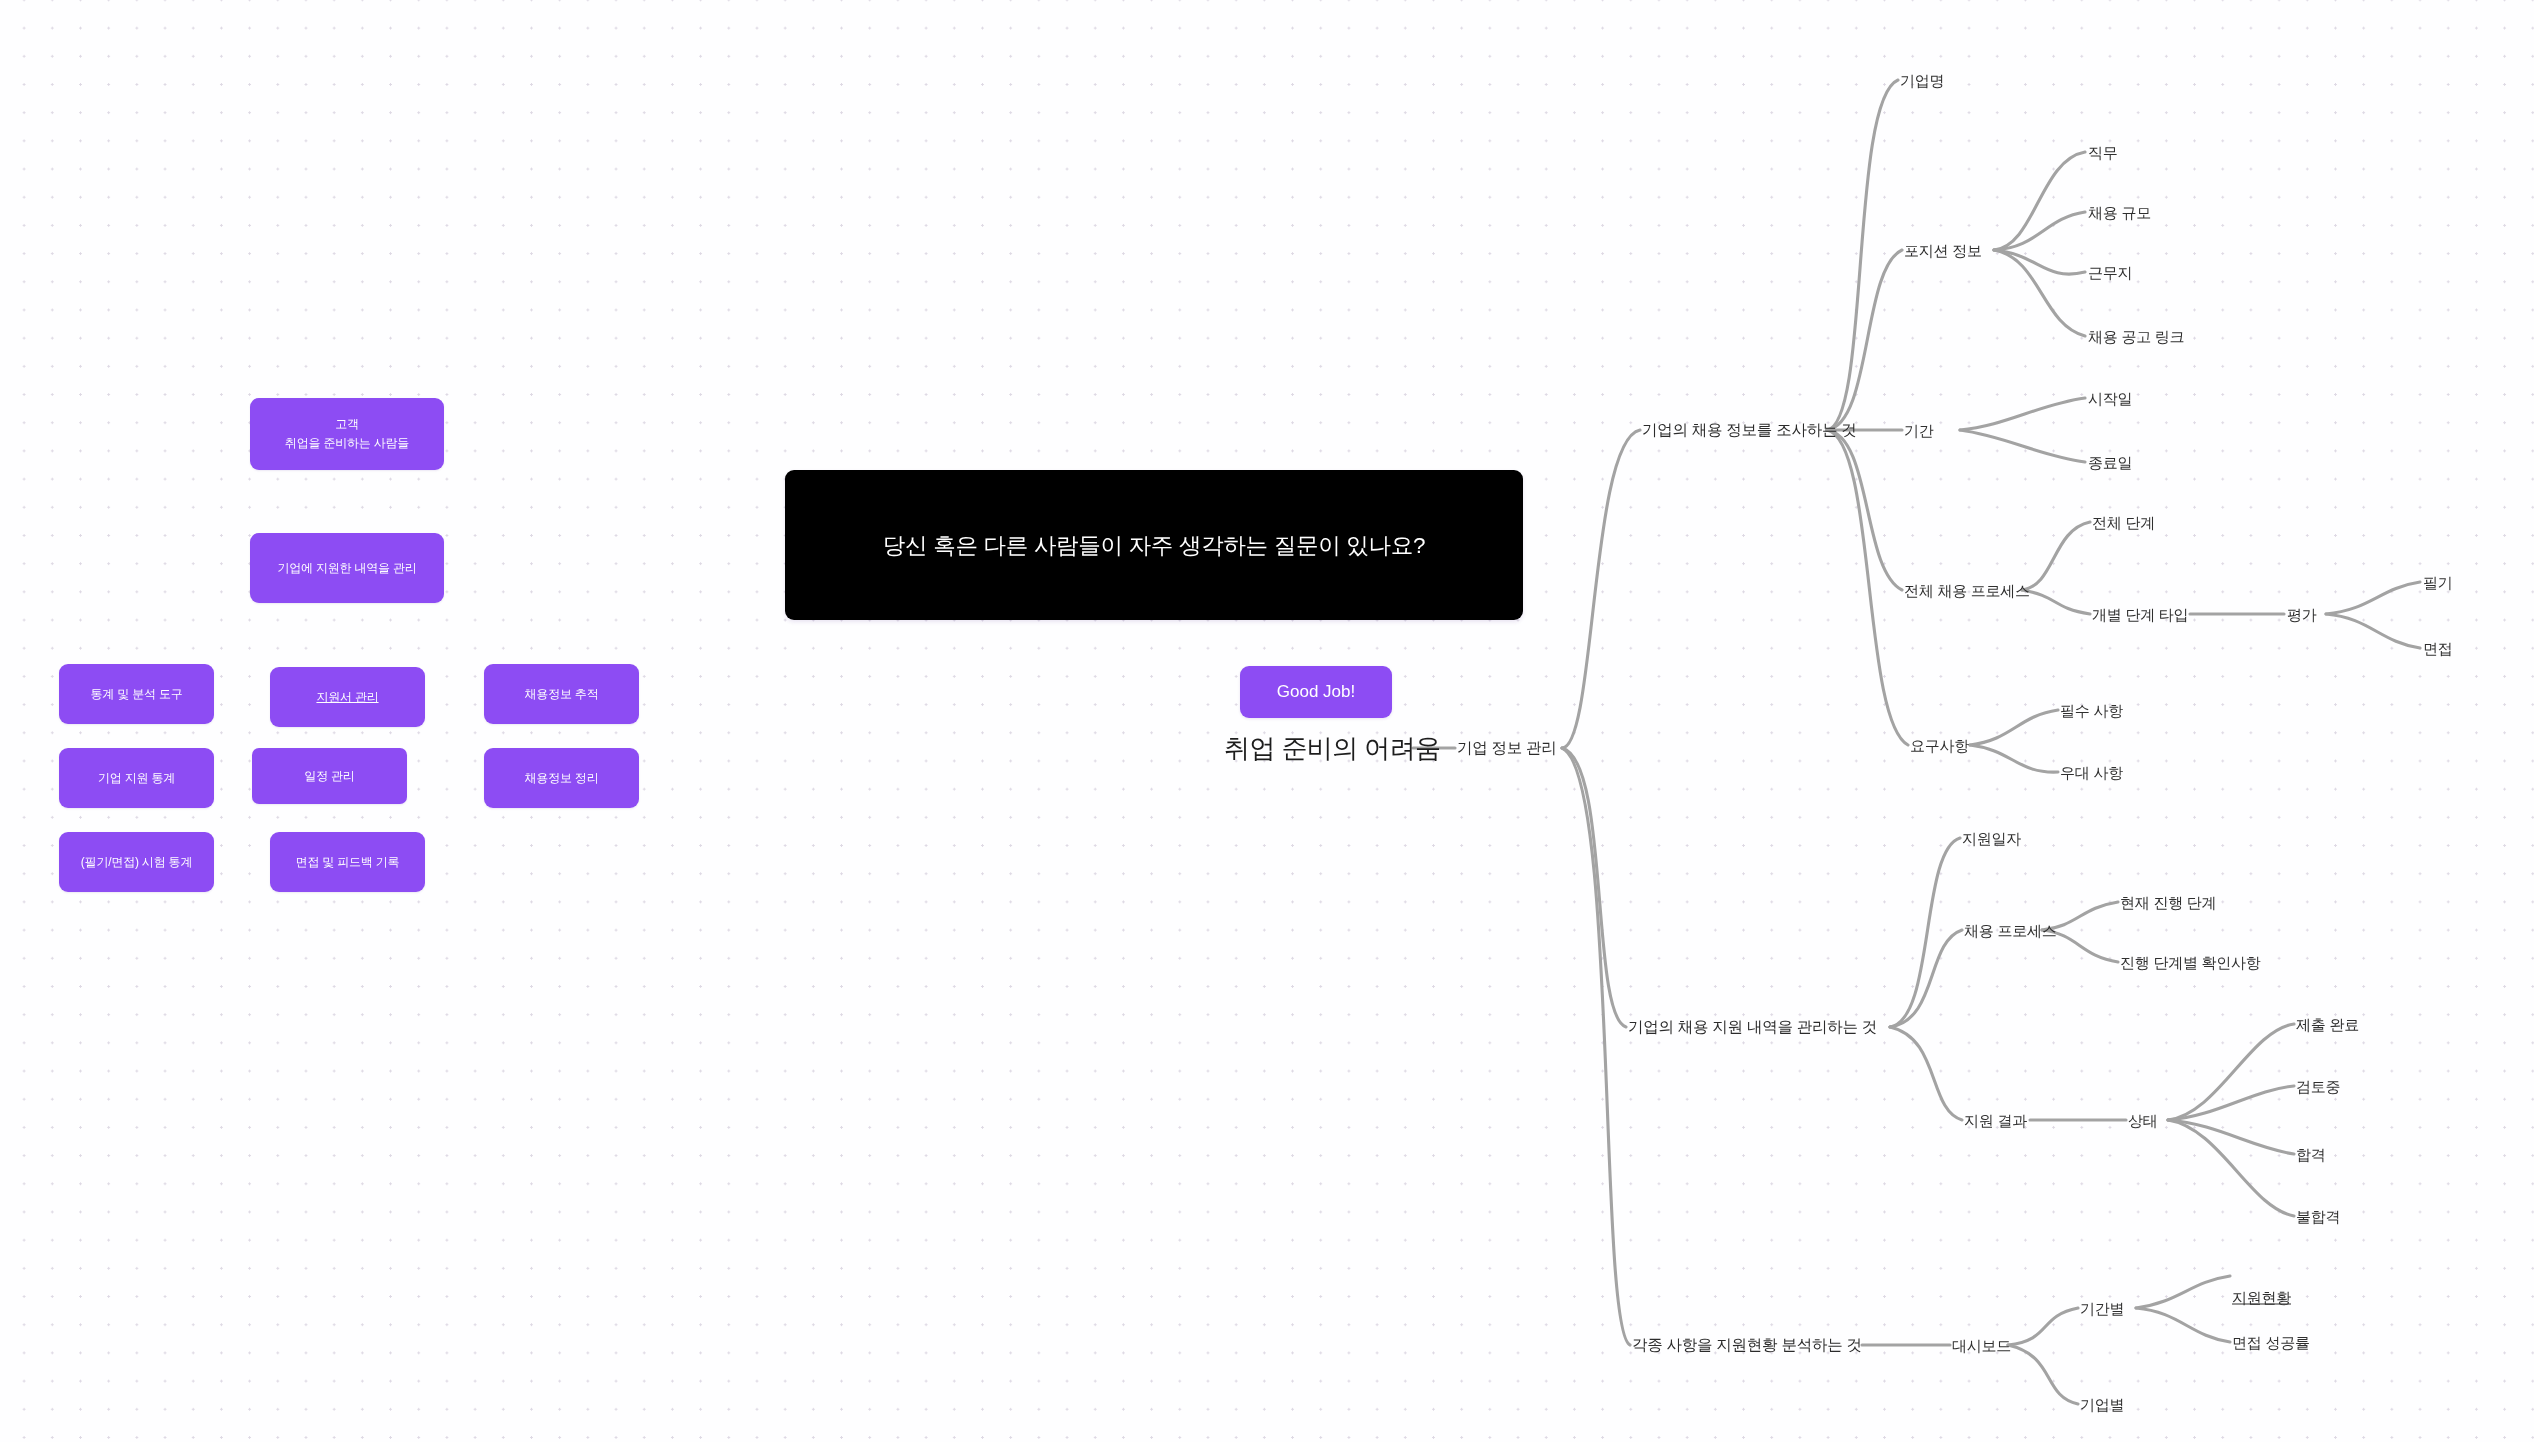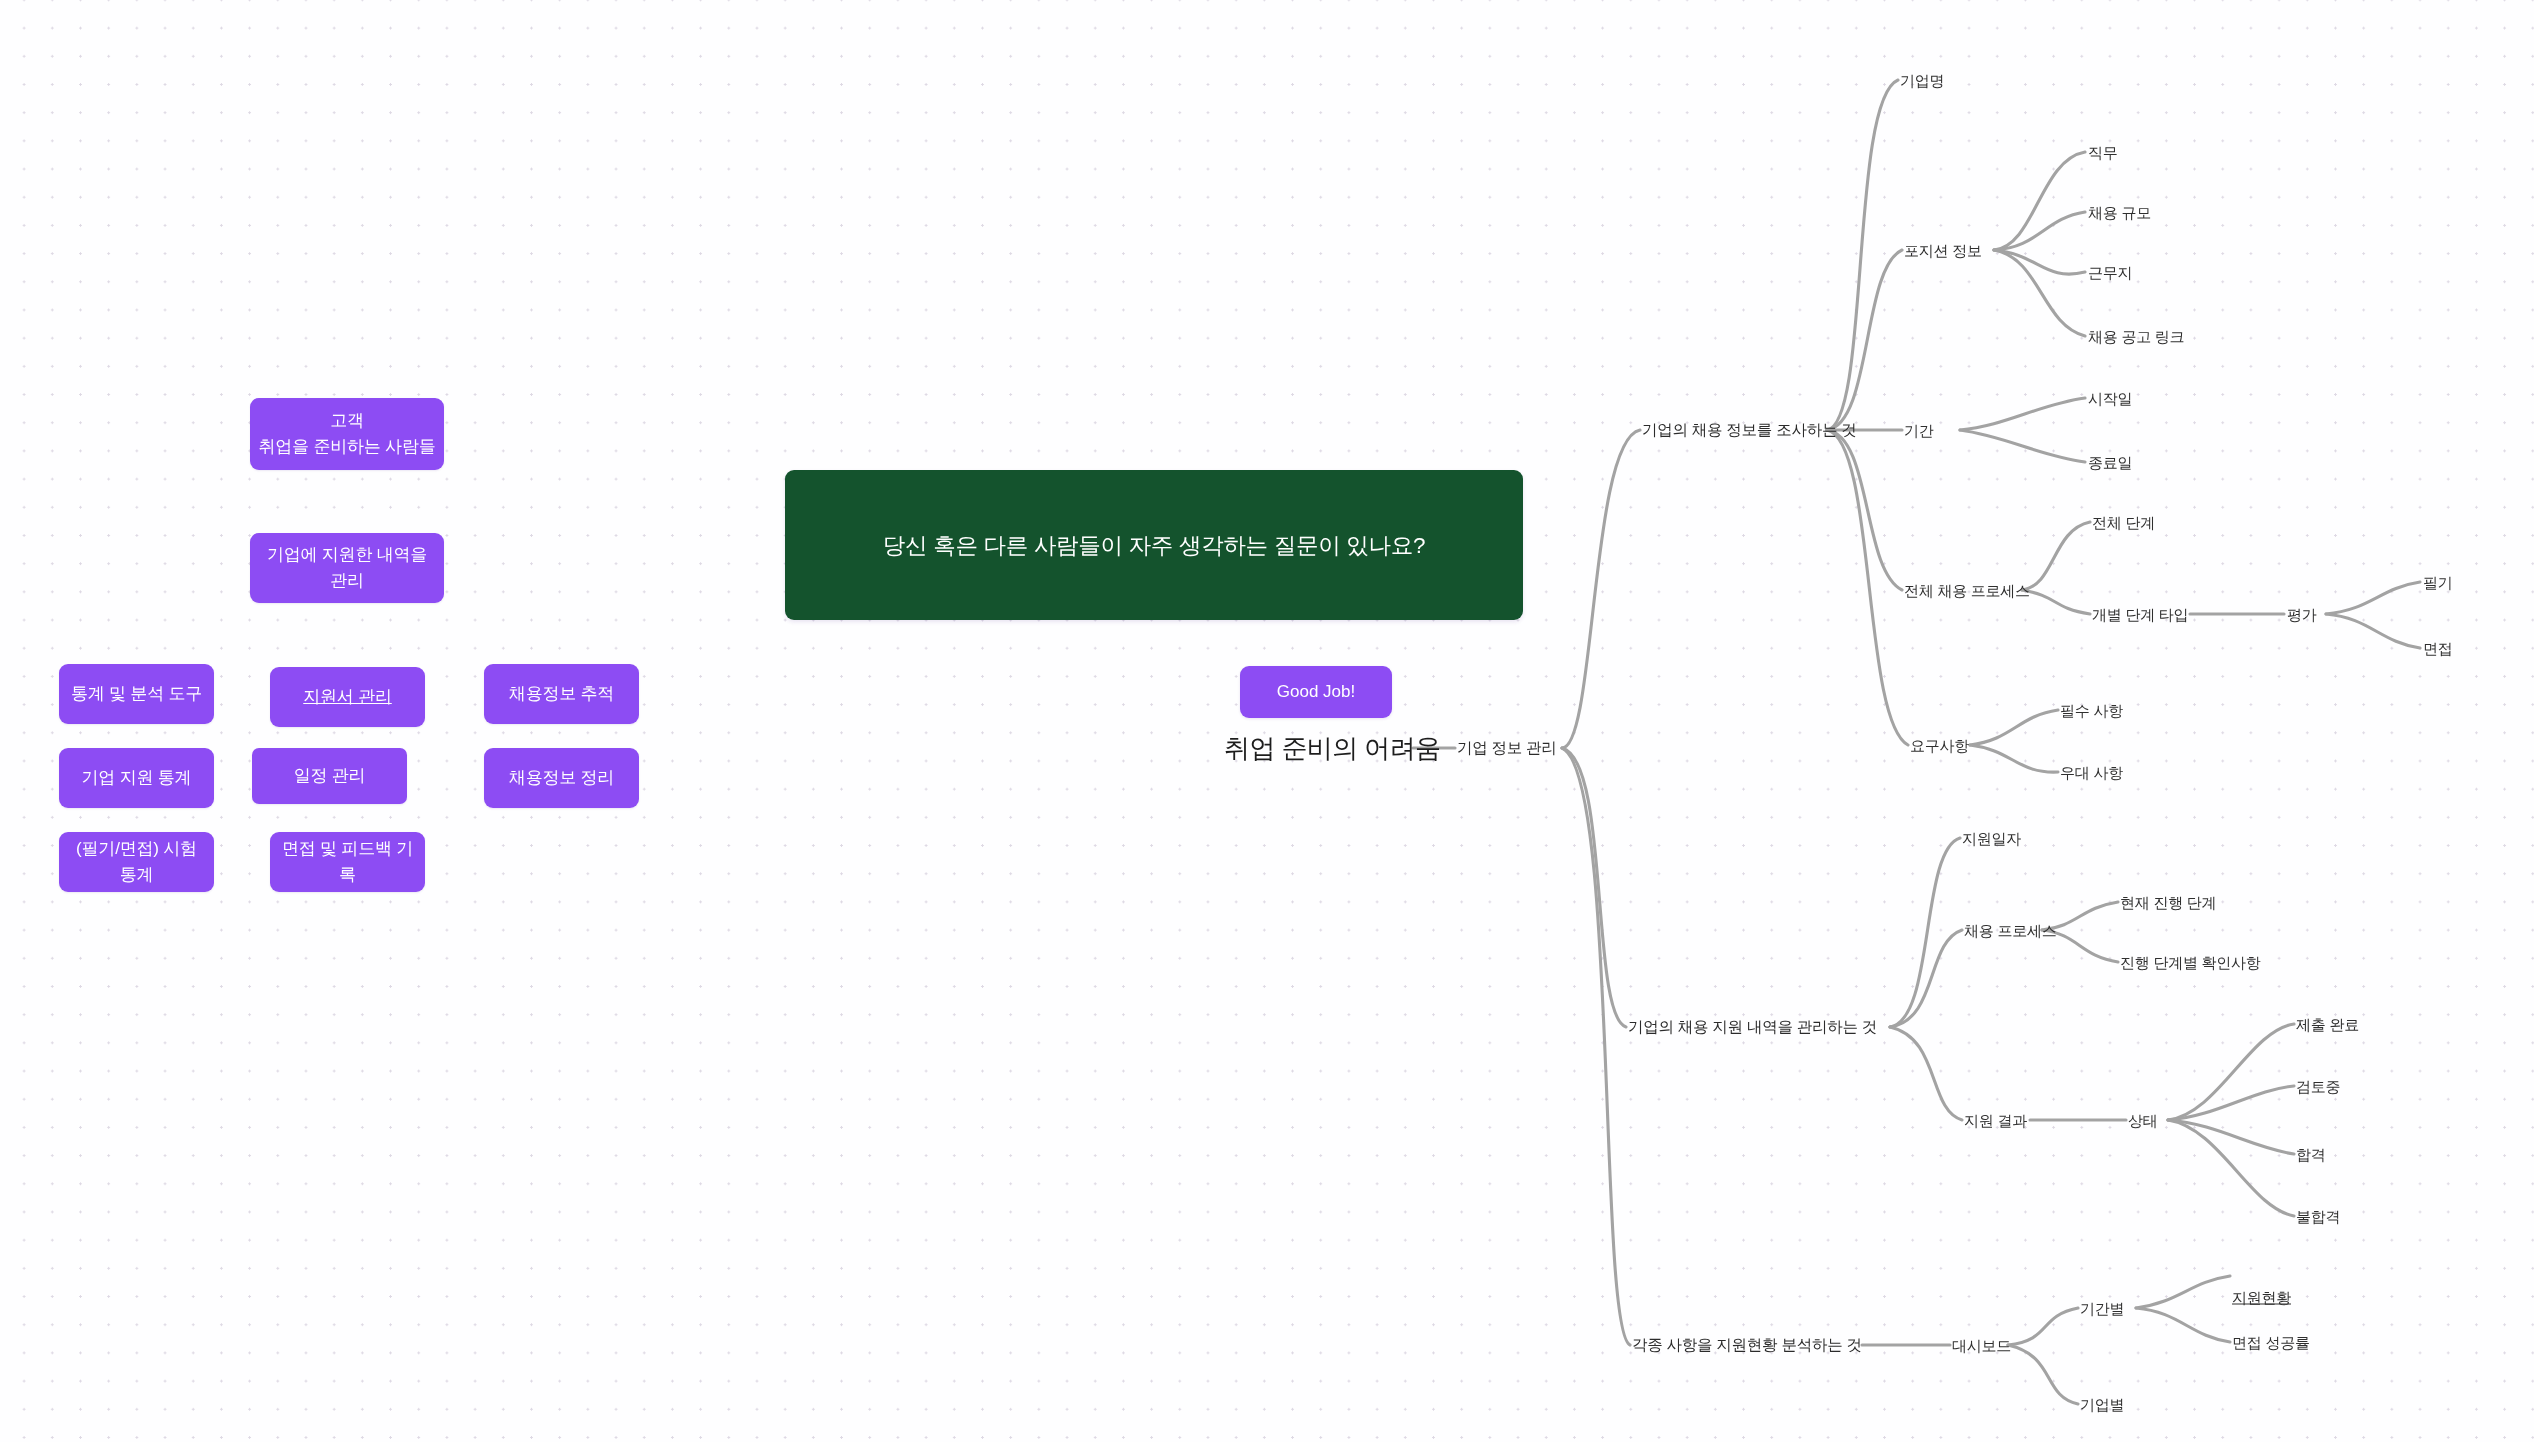--- a/index.html
+++ b/index.html
@@ -21,21 +21,21 @@
   #edges{position:absolute;left:0;top:0;width:2534px;height:1442px;pointer-events:none;}
 
   
   .card{
     position:absolute;
     background:#8d4cf3;
     color:#ffffff;
     border-radius:9px;
     display:flex;align-items:center;justify-content:center;
     text-align:center;
-    font-size:17px;
+    font-size:12px;
     line-height:1.55;
     letter-spacing:-0.2px;
     box-shadow:0 1px 2px rgba(80,40,150,.10);
     box-sizing:border-box;
     padding:9px 8px;
     white-space:pre-line;
   }
   .card.cust{left:250px;top:398px;width:194px;height:72px;}
   .card.manage{left:250px;top:533px;width:194px;height:70px;}
   .card.c1r1{left:59px;top:664px;width:155px;height:60px;}
@@ -44,21 +44,21 @@
   .card.c2r1{left:270px;top:667px;width:155px;height:60px;text-decoration:underline;}
   .card.c2r2{left:252px;top:748px;width:155px;height:56px;border-radius:7px;}
   .card.c2r3{left:270px;top:832px;width:155px;height:60px;}
   .card.c3r1{left:484px;top:664px;width:155px;height:60px;}
   .card.c3r2{left:484px;top:748px;width:155px;height:60px;}
 
   
   .banner{
     position:absolute;
     left:785px;top:470px;width:738px;height:150px;
-    background:#14532d;
+    background:#000000;
     border-radius:9px;
     color:#fff;
     display:flex;flex-direction:column;
     align-items:center;justify-content:center;
     gap:9px;
     font-size:22.5px;
     letter-spacing:-0.3px;
     box-shadow:0 2px 4px rgba(80,40,150,.12);
   }
   .banner span{display:block;white-space:nowrap;}

